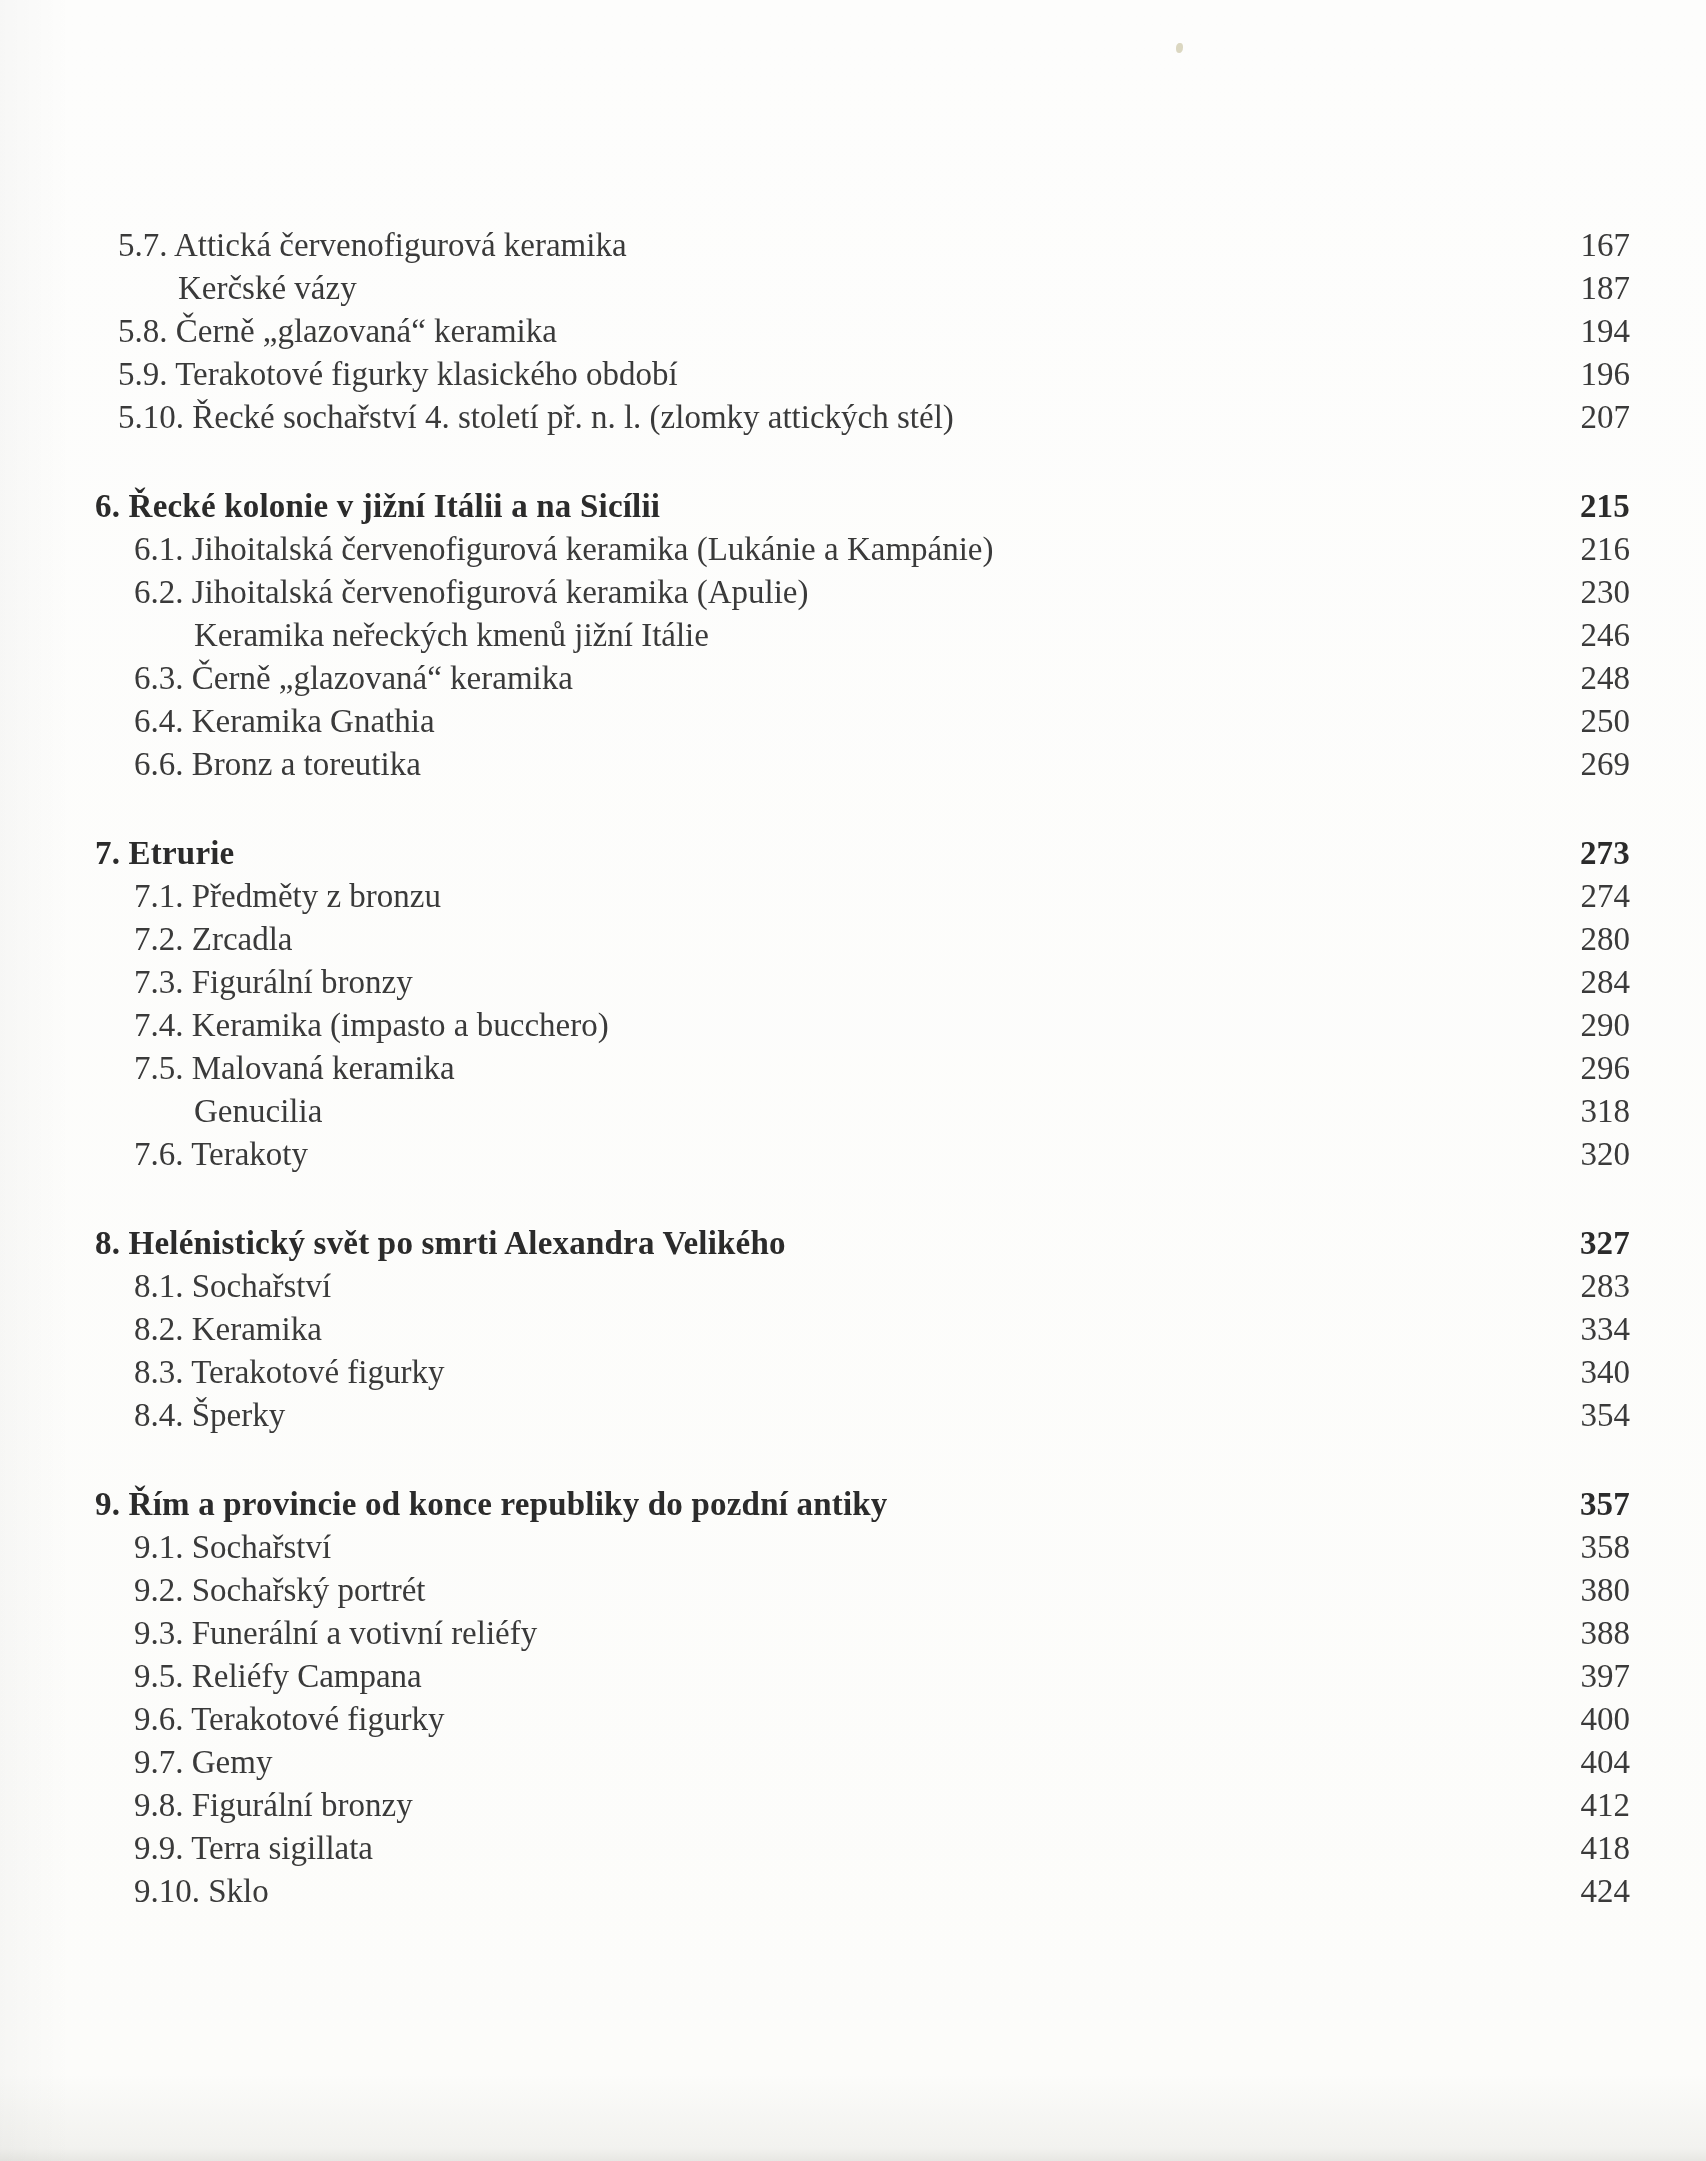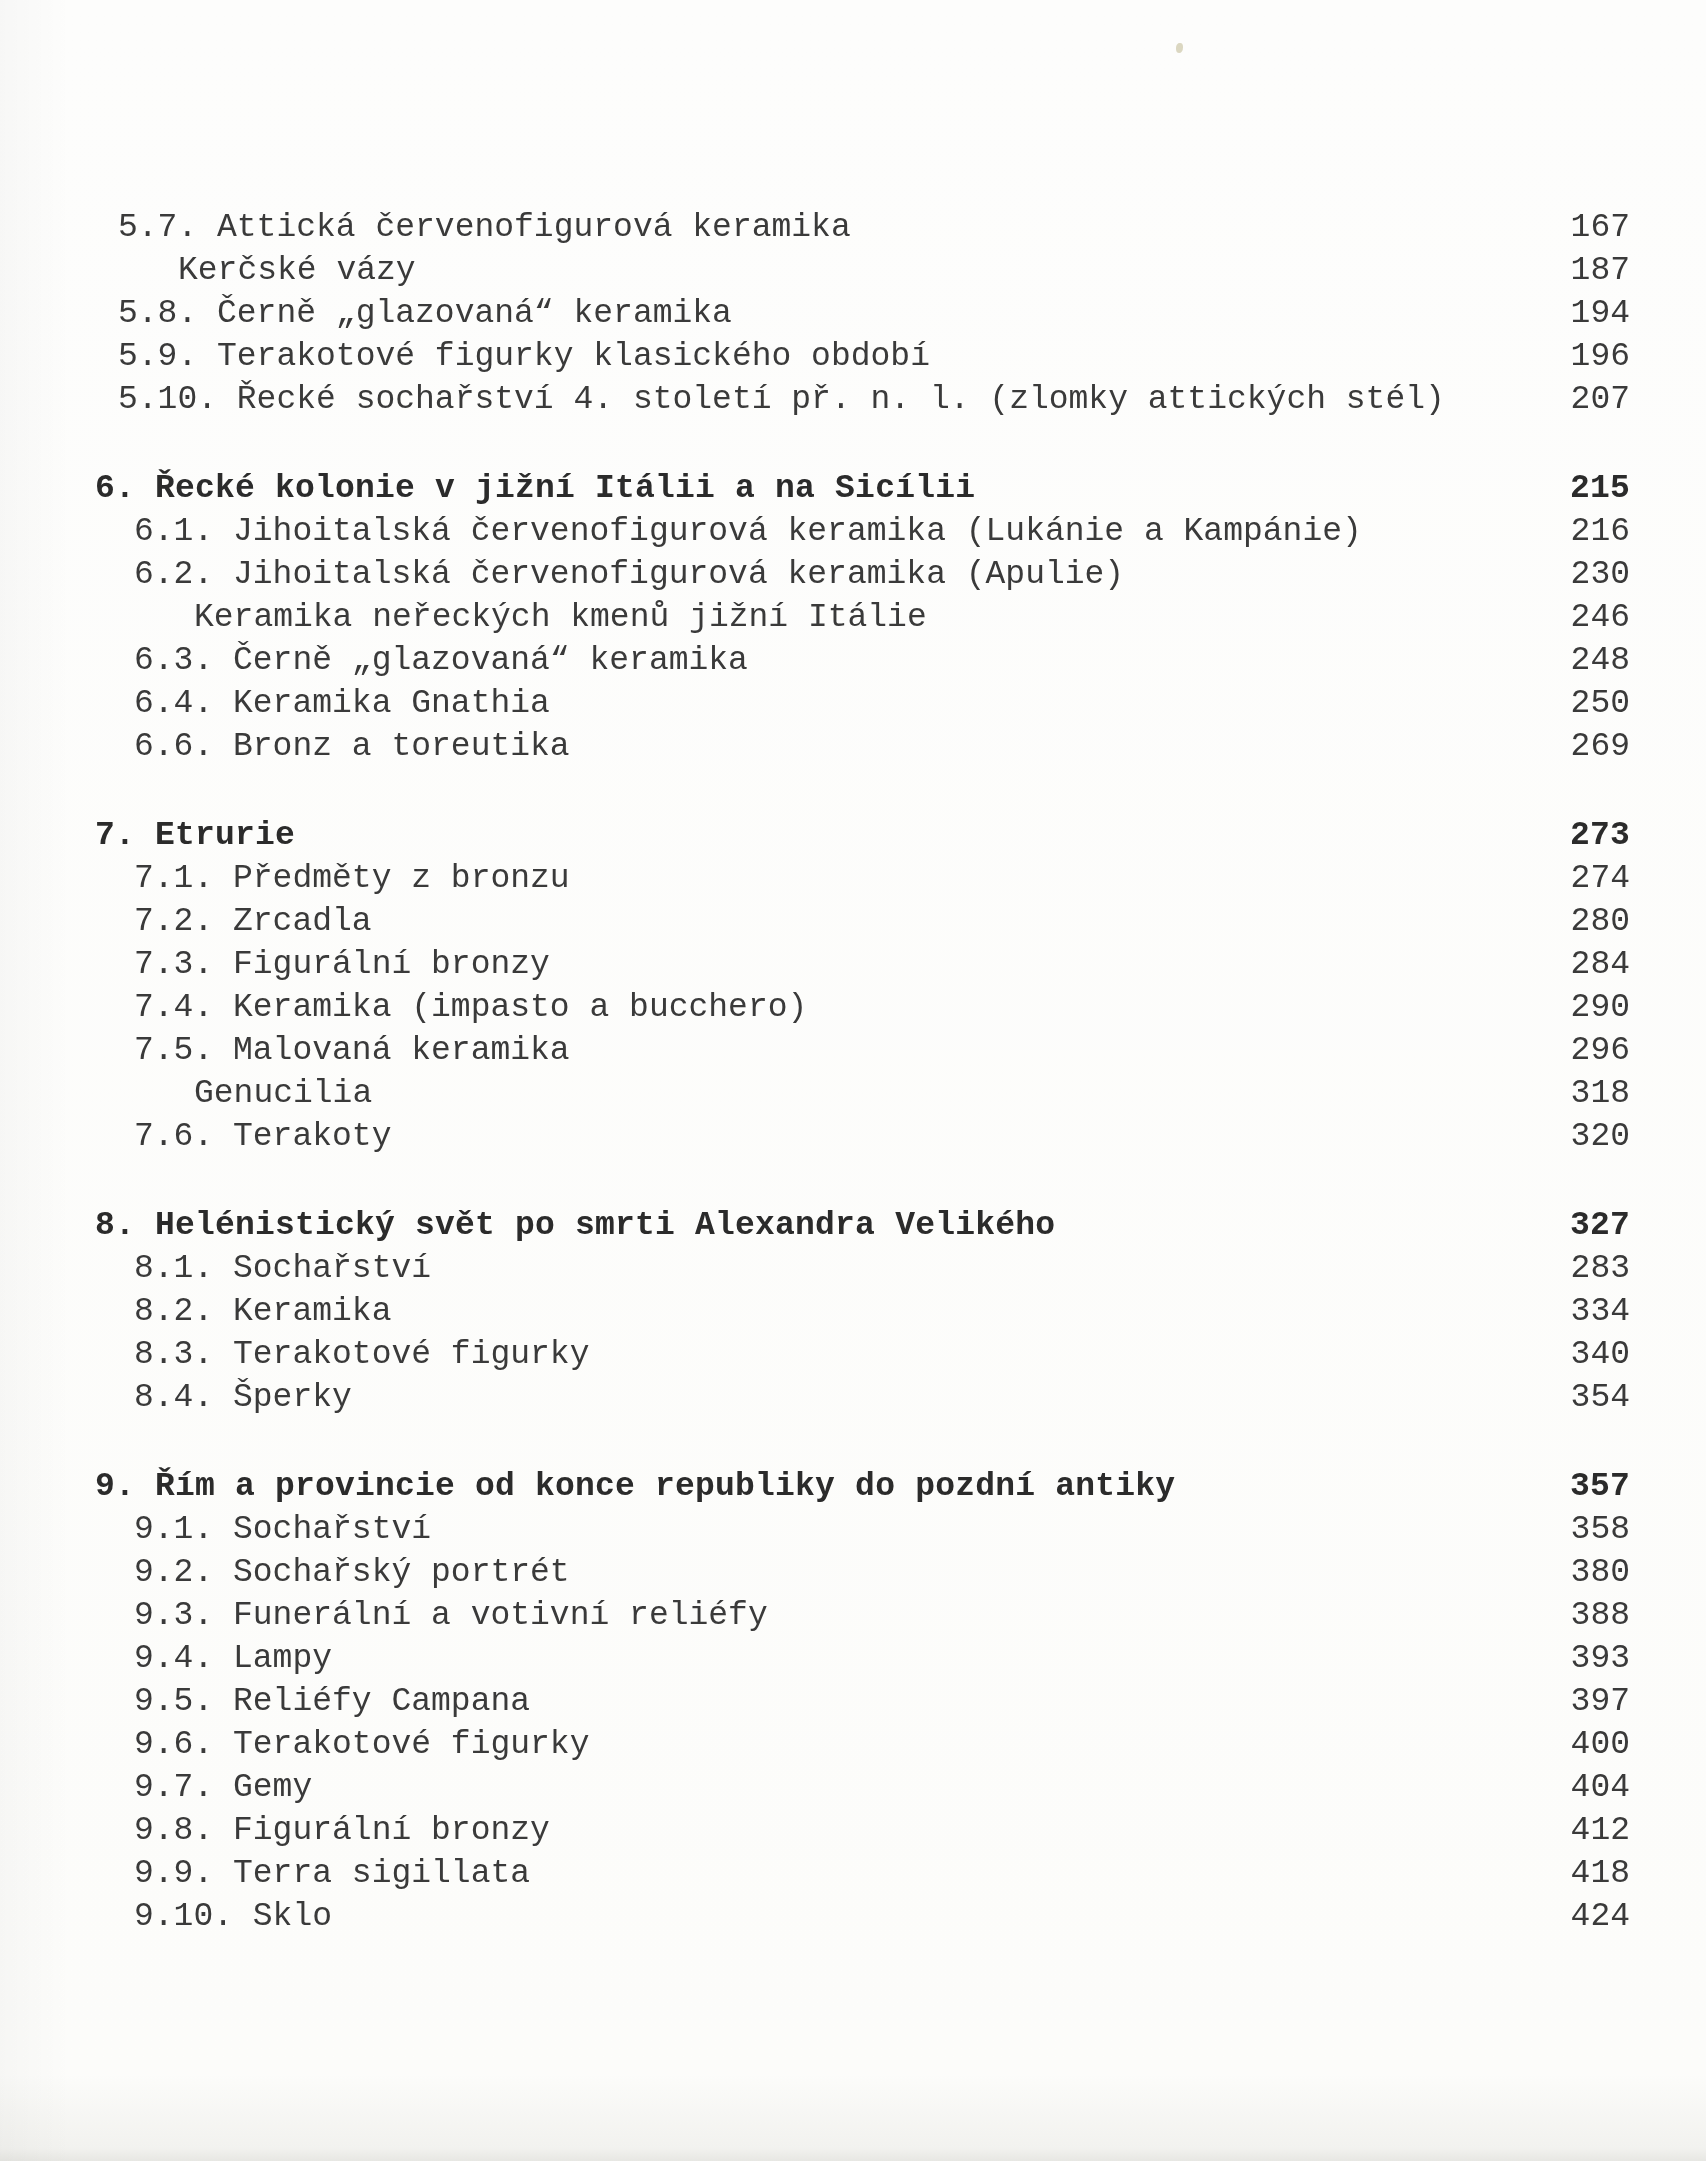--- a/index.html
+++ b/index.html
@@ -26,22 +26,21 @@
     position: absolute;
     left: 0; top: 0; bottom: 0;
     width: 71px;
     background: linear-gradient(90deg, rgba(0,0,0,0.025), rgba(0,0,0,0));
     pointer-events: none;
   }
   .toc {
     position: absolute;
     left: 79px;
     right: 76px;
-    top: 206px;
-    font-family: Liberation Mono, monospace;
+    top: 224px;
   }
   .toc-group + .toc-group {
     margin-top: 46px;
     margin-left: 16px;
   }
   .toc-row {
     display: flex;
     justify-content: space-between;
     align-items: baseline;
     line-height: 43px;
@@ -198,24 +197,20 @@
   </div>
         <div class="toc-row indent-1">
     <span class="label">9.2. Sochařský portrét</span>
     <span class="page-num">380</span>
   </div>
         <div class="toc-row indent-1">
     <span class="label">9.3. Funerální a votivní reliéfy</span>
     <span class="page-num">388</span>
   </div>
         <div class="toc-row indent-1">
-    <span class="label">9.4. Lampy</span>
-    <span class="page-num">393</span>
-  </div>
-        <div class="toc-row indent-1">
     <span class="label">9.5. Reliéfy Campana</span>
     <span class="page-num">397</span>
   </div>
         <div class="toc-row indent-1">
     <span class="label">9.6. Terakotové figurky</span>
     <span class="page-num">400</span>
   </div>
         <div class="toc-row indent-1">
     <span class="label">9.7. Gemy</span>
     <span class="page-num">404</span>

